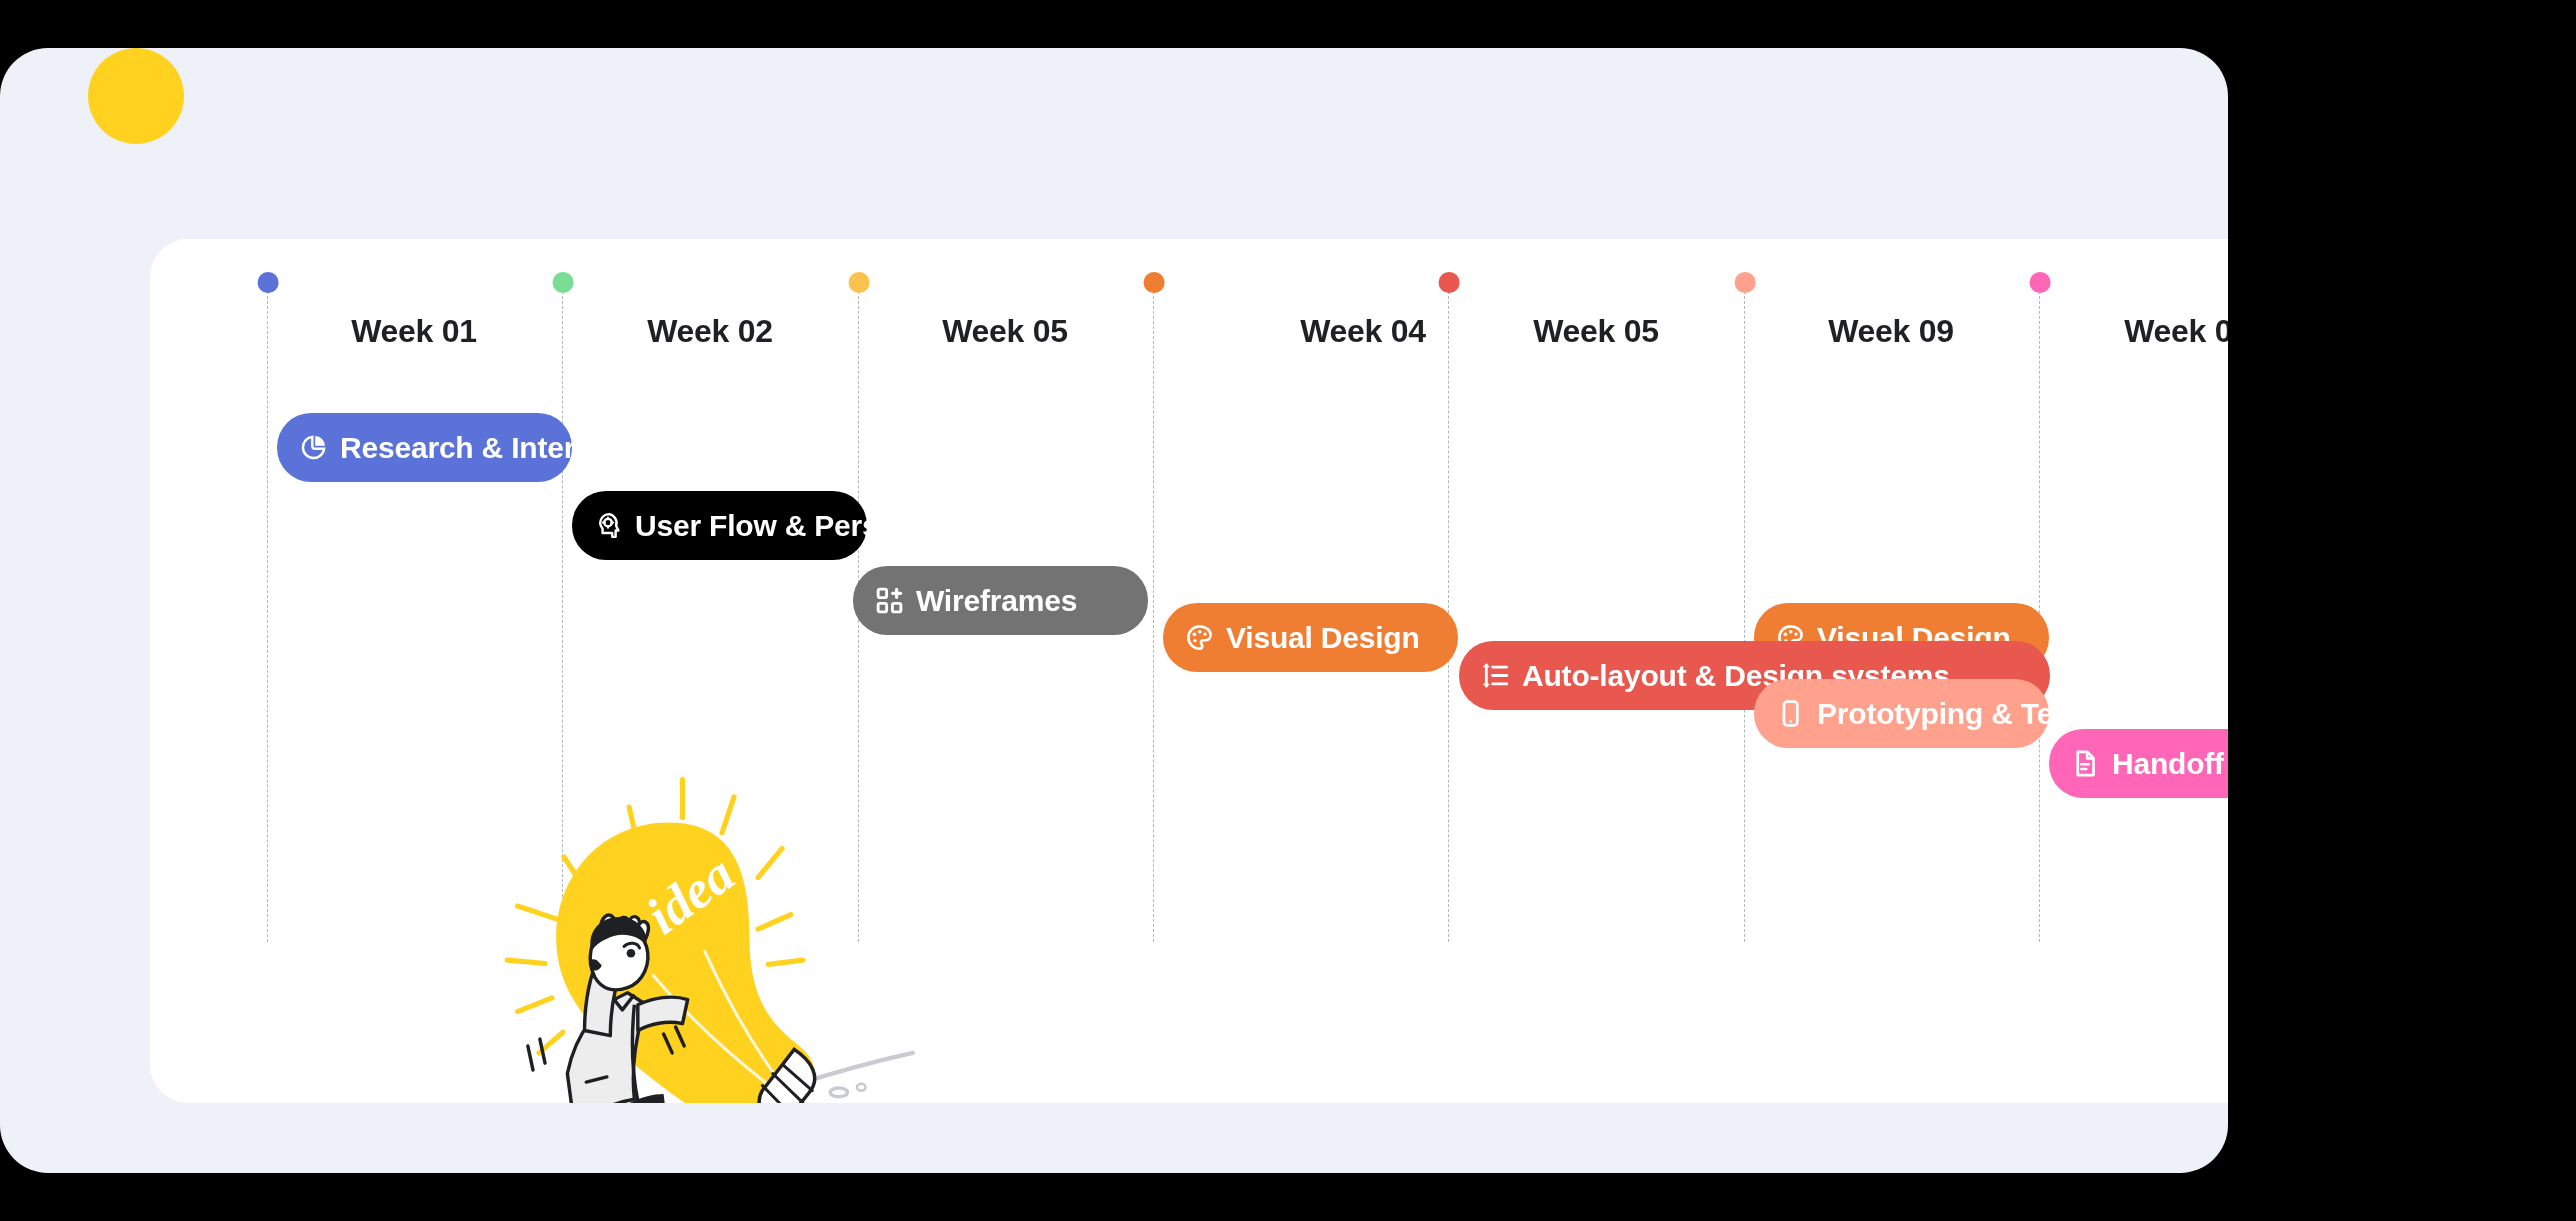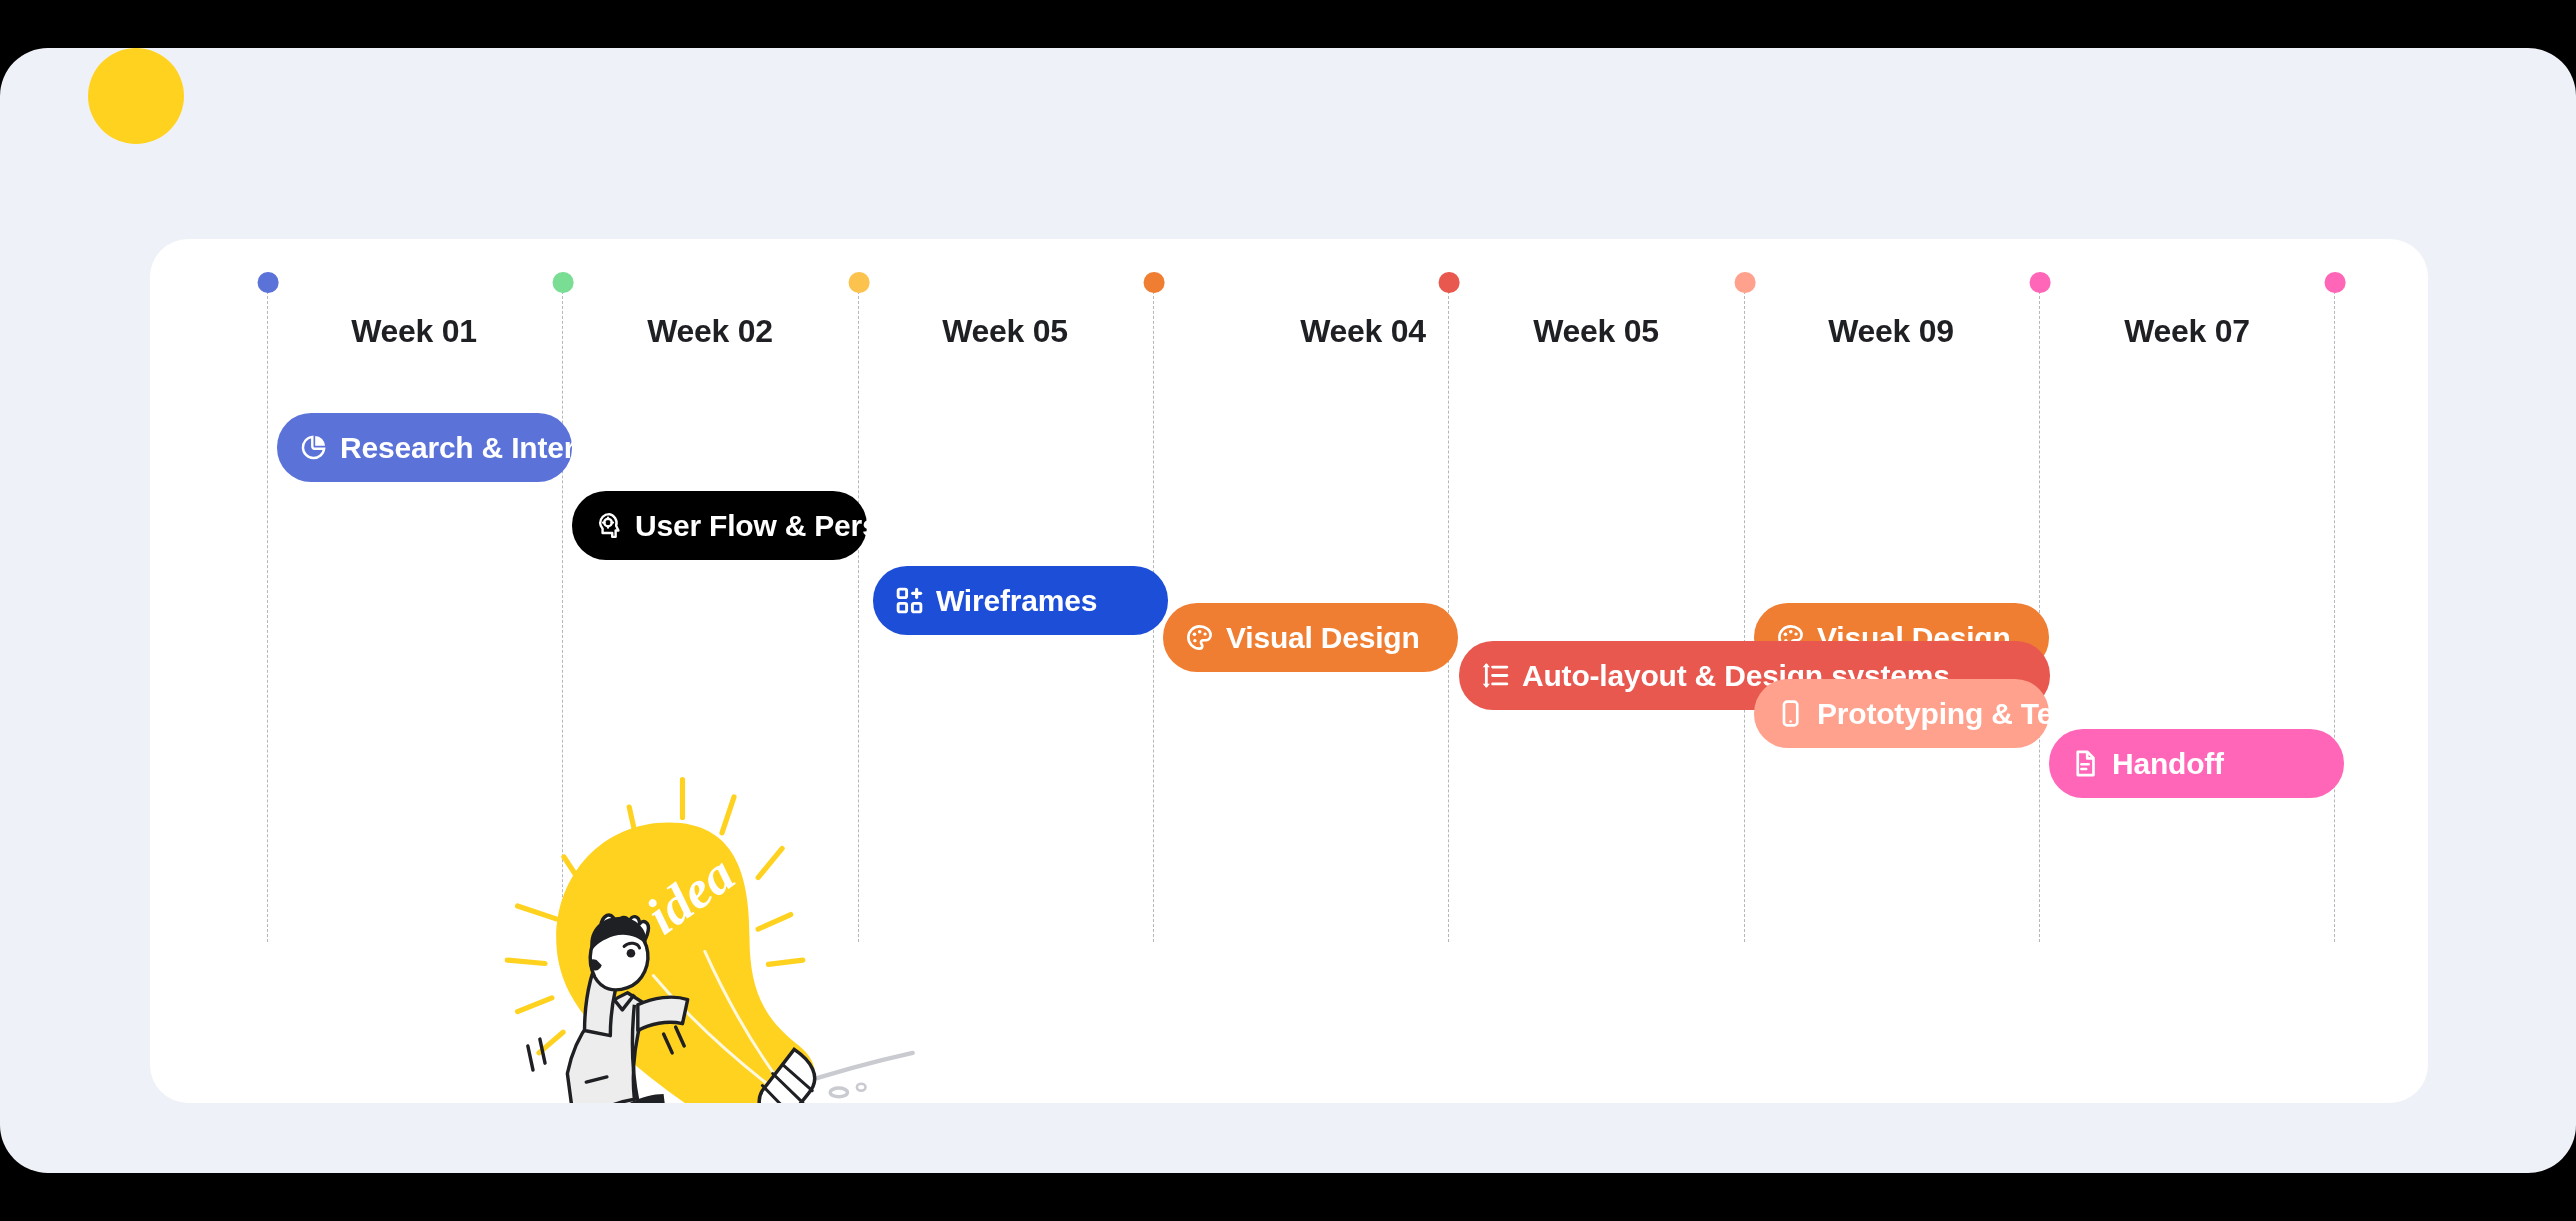--- a/index.html
+++ b/index.html
@@ -6,21 +6,21 @@
   body{
     width:2576px;height:1221px;
     background:#000000;
     font-family:"Liberation Sans","DejaVu Sans",sans-serif;
     overflow:hidden;
     position:relative;
   }
   
   #stage{
     position:absolute;left:0;top:48px;
-    width:2576px;height:1125px;
+    width:2228px;height:1125px;
     background:#eff1f8;
     border-radius:48px;
     overflow:hidden;
   }
   
   #deco-circle{
     position:absolute;left:88px;top:0px;
     width:96px;height:96px;border-radius:50%;
     background:#ffd21f;
     z-index:40;
@@ -247,21 +247,21 @@
         <circle cx="11.6" cy="9.6" r="3.1" fill="none" stroke="#fff" stroke-width="2"></circle>
         <g stroke="#fff" stroke-width="1.8" stroke-linecap="round">
           <line x1="11.6" y1="5.4" x2="11.6" y2="6.8"></line>
               <line x1="11.6" y1="12.4" x2="11.6" y2="13.8"></line>
           <line x1="7.4" y1="9.6" x2="8.8" y2="9.6"></line>
               <line x1="14.4" y1="9.6" x2="15.8" y2="9.6"></line>
         </g>
       </svg>
           <span class="blabel">User Flow &amp; Personas</span>
         </div>
-        <div class="bar" style="left: 723px; width: 295px; top: 327px; background: #1d4ed8;">
+        <div class="bar" style="left: 703px; width: 295px; top: 327px; background: #737373;">
           <svg xmlns="http://www.w3.org/2000/svg" viewBox="0 0 24 24" class="bicon">
         <rect x="2.6" y="2.6" width="7" height="7" rx="1.4" fill="none" stroke="#fff" stroke-width="2.4"></rect>
         <rect x="2.6" y="14.4" width="7" height="7" rx="1.4" fill="none" stroke="#fff" stroke-width="2.4"></rect>
         <rect x="14.4" y="14.4" width="7" height="7" rx="1.4" fill="none" stroke="#fff" stroke-width="2.4"></rect>
         <g stroke="#fff" stroke-width="2.6" stroke-linecap="round">
           <line x1="17.9" y1="2.8" x2="17.9" y2="9.4"></line>
           <line x1="14.6" y1="6.1" x2="21.2" y2="6.1"></line>
         </g>
       </svg>
           <span class="blabel">Wireframes</span>

